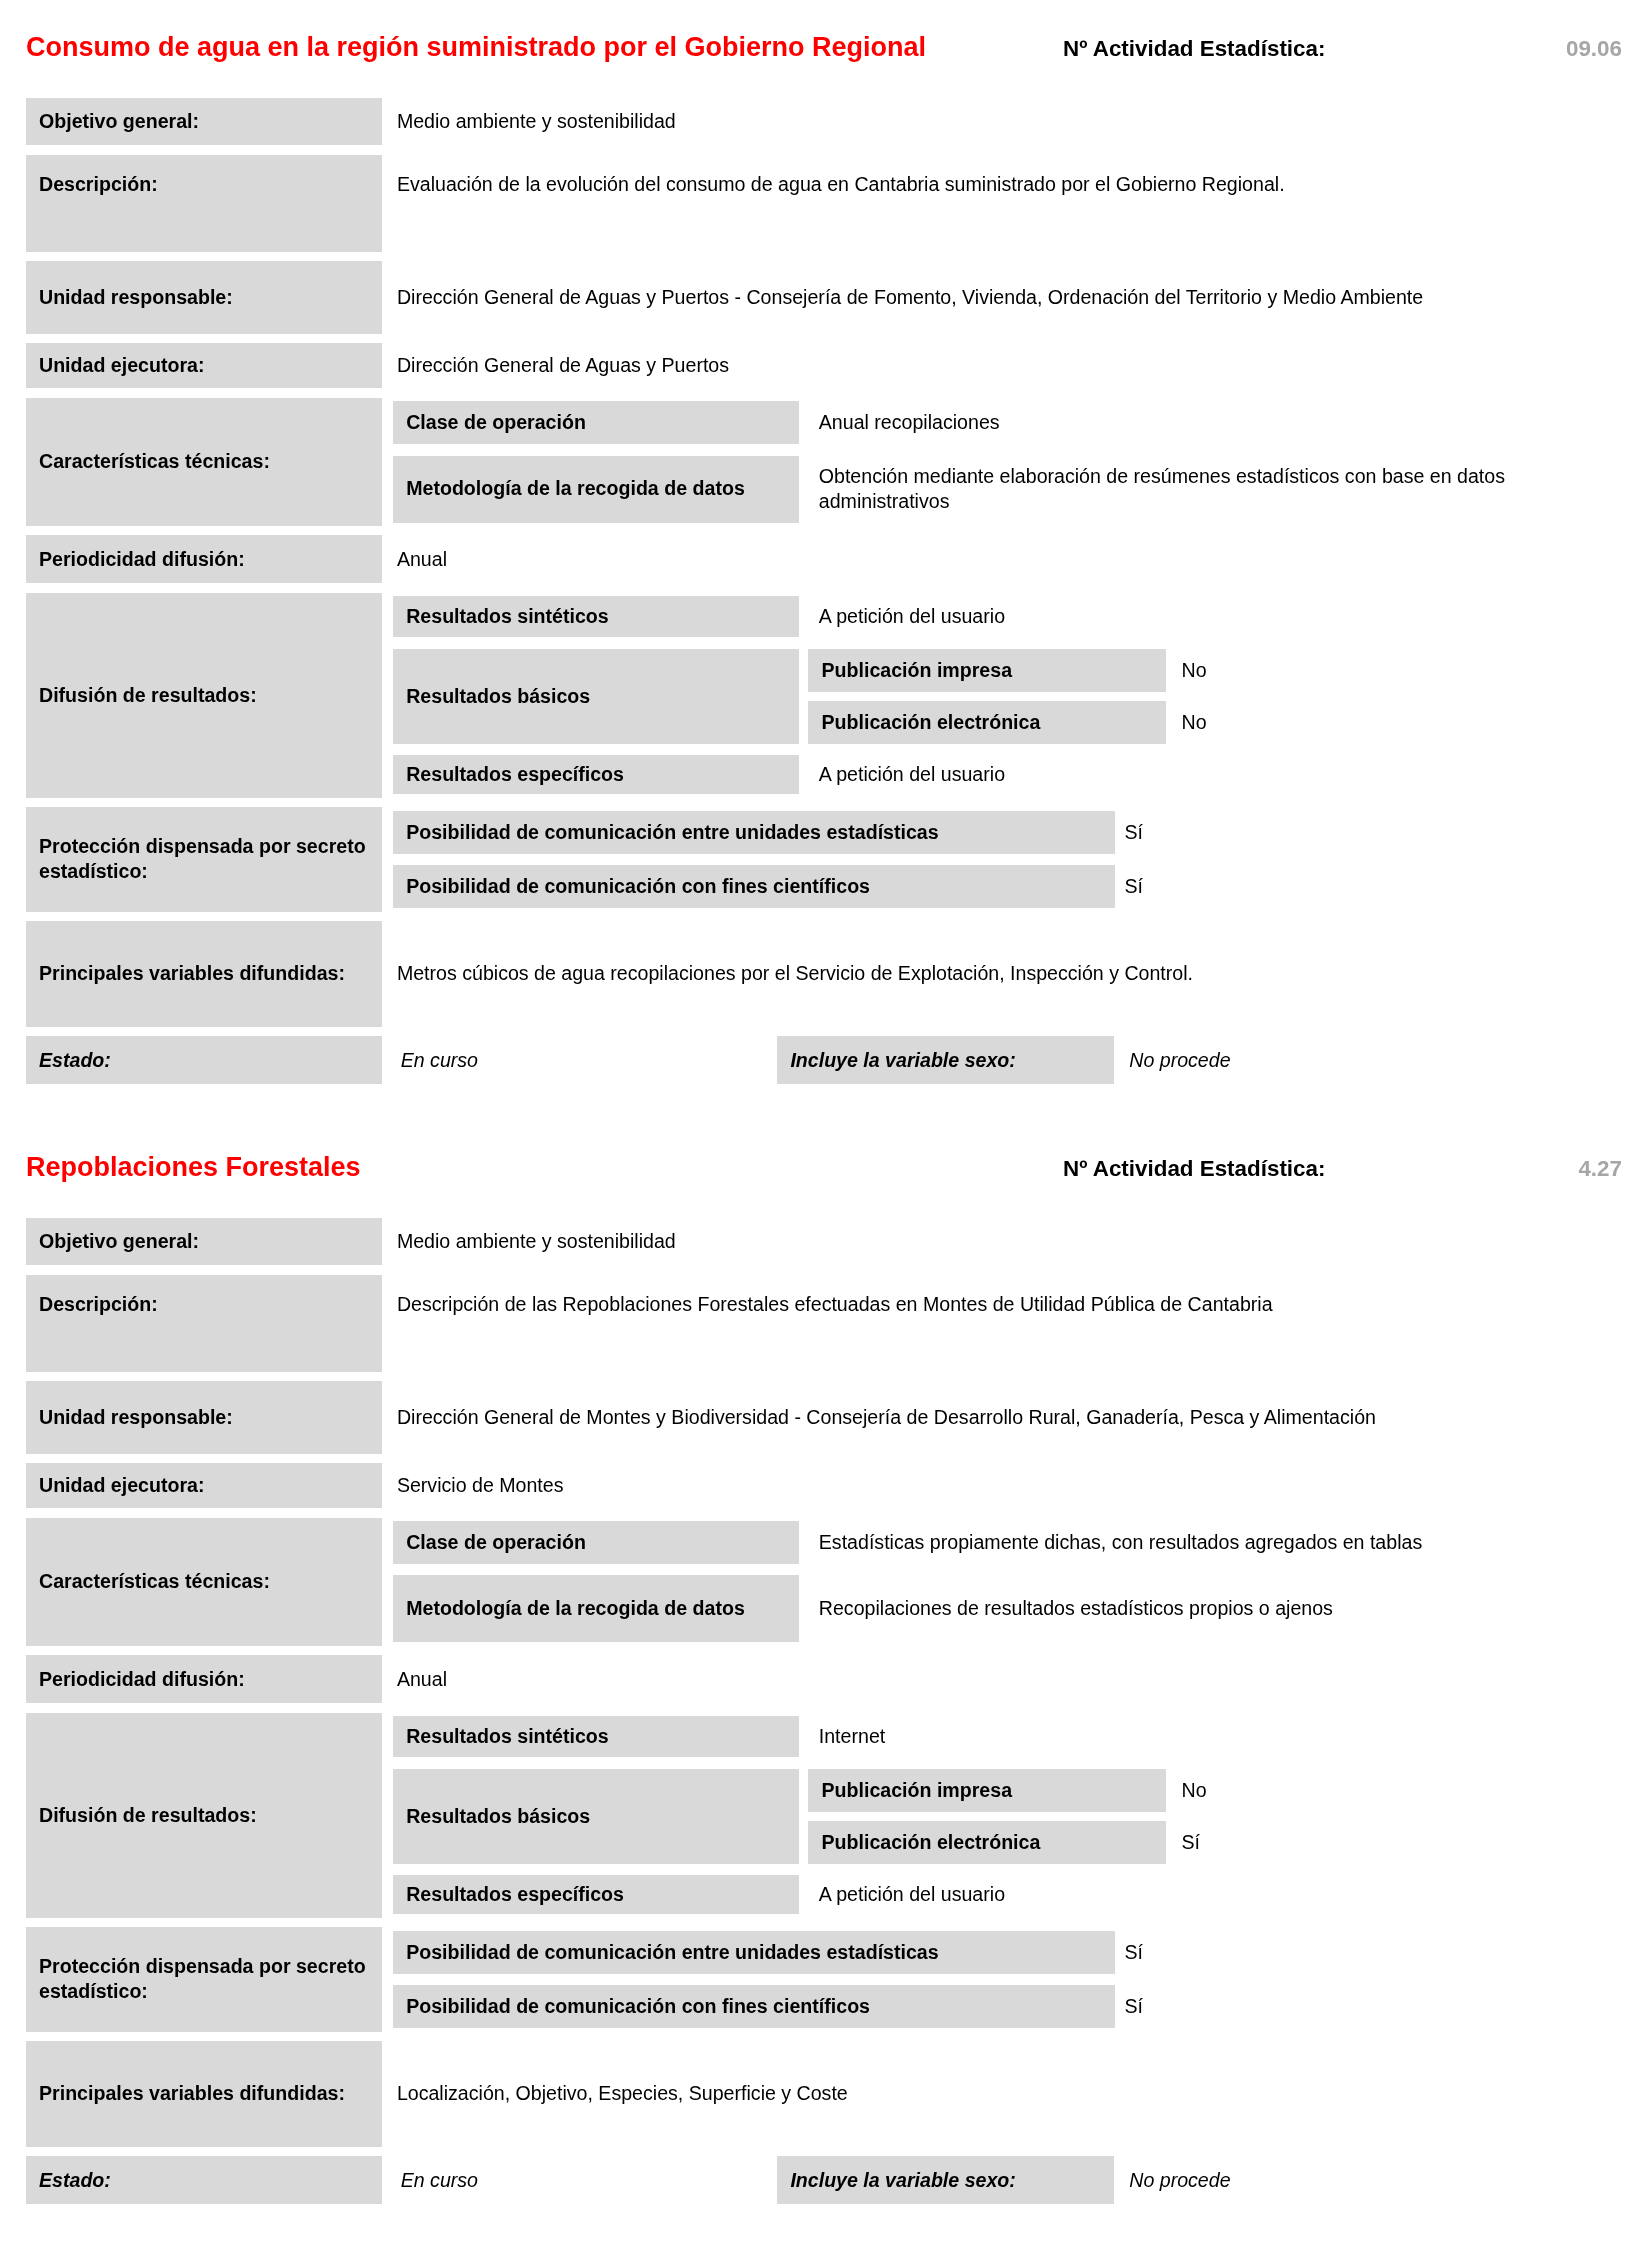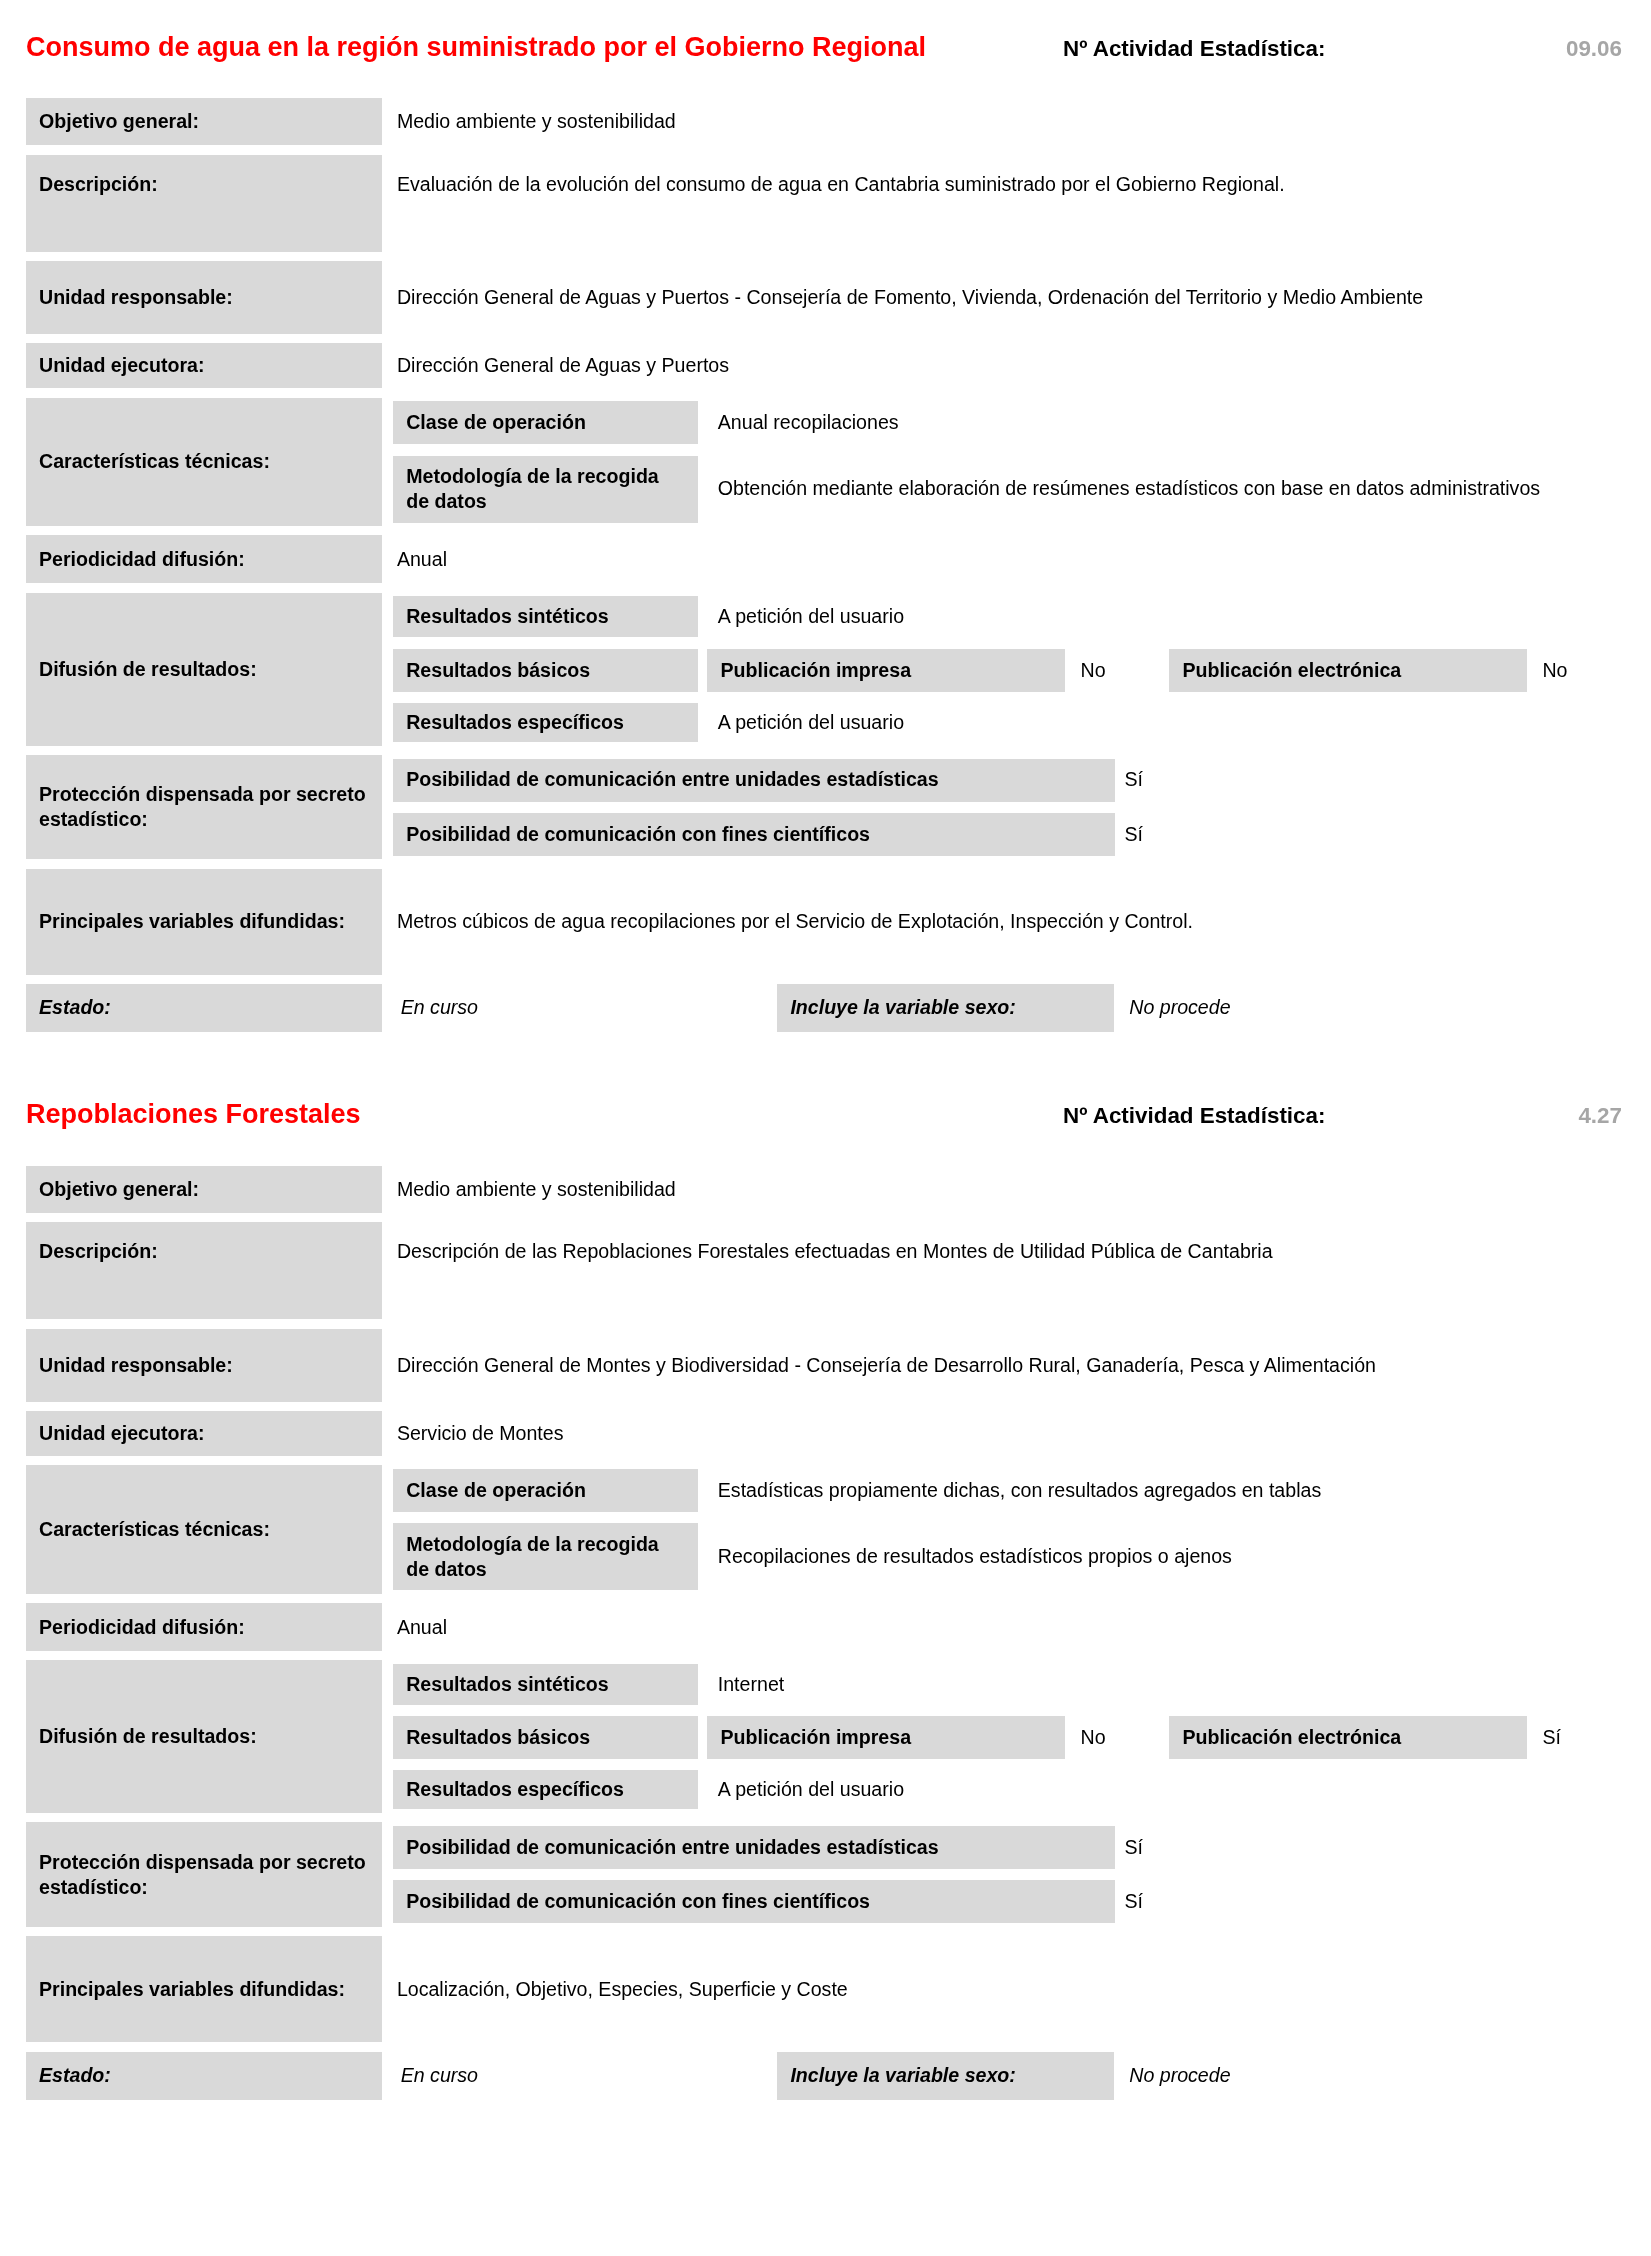--- a/index.html
+++ b/index.html
@@ -19,24 +19,24 @@
   .ficha-header{display:flex;align-items:baseline;padding:7.5px 0 34px 0;}
   .ficha-title{flex:none;width:1037px;font-size:27px;font-weight:bold;color:var(--title-color);padding-right:18.6px;box-sizing:border-box;}
   .activity-label{font-size:22.4px;font-weight:bold;white-space:nowrap;}
   .activity-number{margin-left:auto;font-size:22.4px;font-weight:bold;color:var(--number-color);}
   .trow{display:flex;align-items:stretch;gap:11.2px;margin-bottom:9.3px;}
   .lbl{flex:none;width:356px;background:var(--label-bg);font-weight:bold;
        padding:5.6px 9.3px 5.6px 13px;display:flex;align-items:center;box-sizing:border-box;}
   .val{flex:1;display:flex;align-items:center;padding-left:3.7px;}
   .subcol{flex:1;display:flex;flex-direction:column;gap:11.2px;padding:3.7px 0;}
   .subrow{flex:1;display:flex;align-items:stretch;gap:9.3px;}
-  .slbl{flex:none;width:305px;background:var(--label-bg);font-weight:bold;
+  .slbl{flex:none;width:406px;background:var(--label-bg);font-weight:bold;
         padding:5.6px 13px;display:flex;align-items:center;box-sizing:border-box;}
   .sval{flex:1;display:flex;align-items:center;padding-left:10.3px;}
-  .nestcol{flex:1;display:flex;flex-direction:row;gap:9.3px;}
+  .nestcol{flex:1;display:flex;flex-direction:column;gap:9.3px;}
   .nrow{flex:1;display:flex;align-items:stretch;gap:15px;min-height:43px;}
   .nlbl{flex:none;width:358px;background:var(--label-bg);font-weight:bold;
         padding:5.6px 13px;display:flex;align-items:center;box-sizing:border-box;}
   .nval{flex:1;display:flex;align-items:center;text-align:right;}
   .wlbl{flex:none;width:722px;background:var(--label-bg);font-weight:bold;
         padding:5.6px 13px;display:flex;align-items:center;box-sizing:border-box;}
   .row-objetivo{min-height:47px;}
   .row-desc{min-height:97px;}
   .row-desc .lbl,.row-desc .val{align-items:flex-start;padding-top:17px;}
   .row-resp{min-height:73px;}

